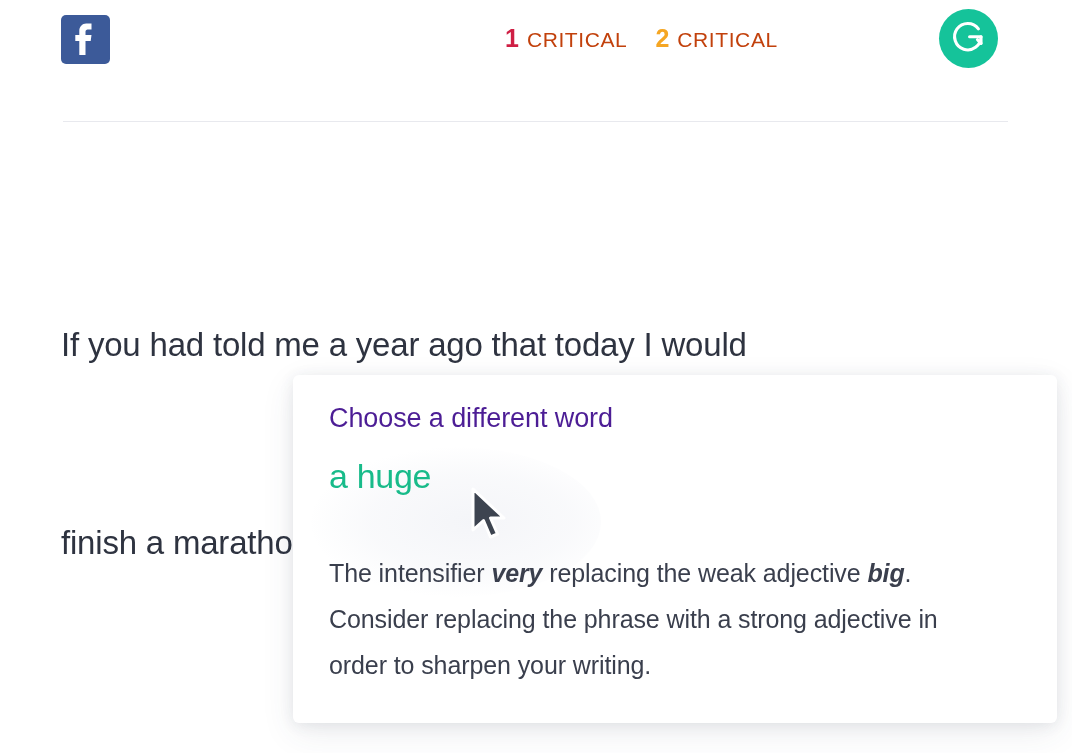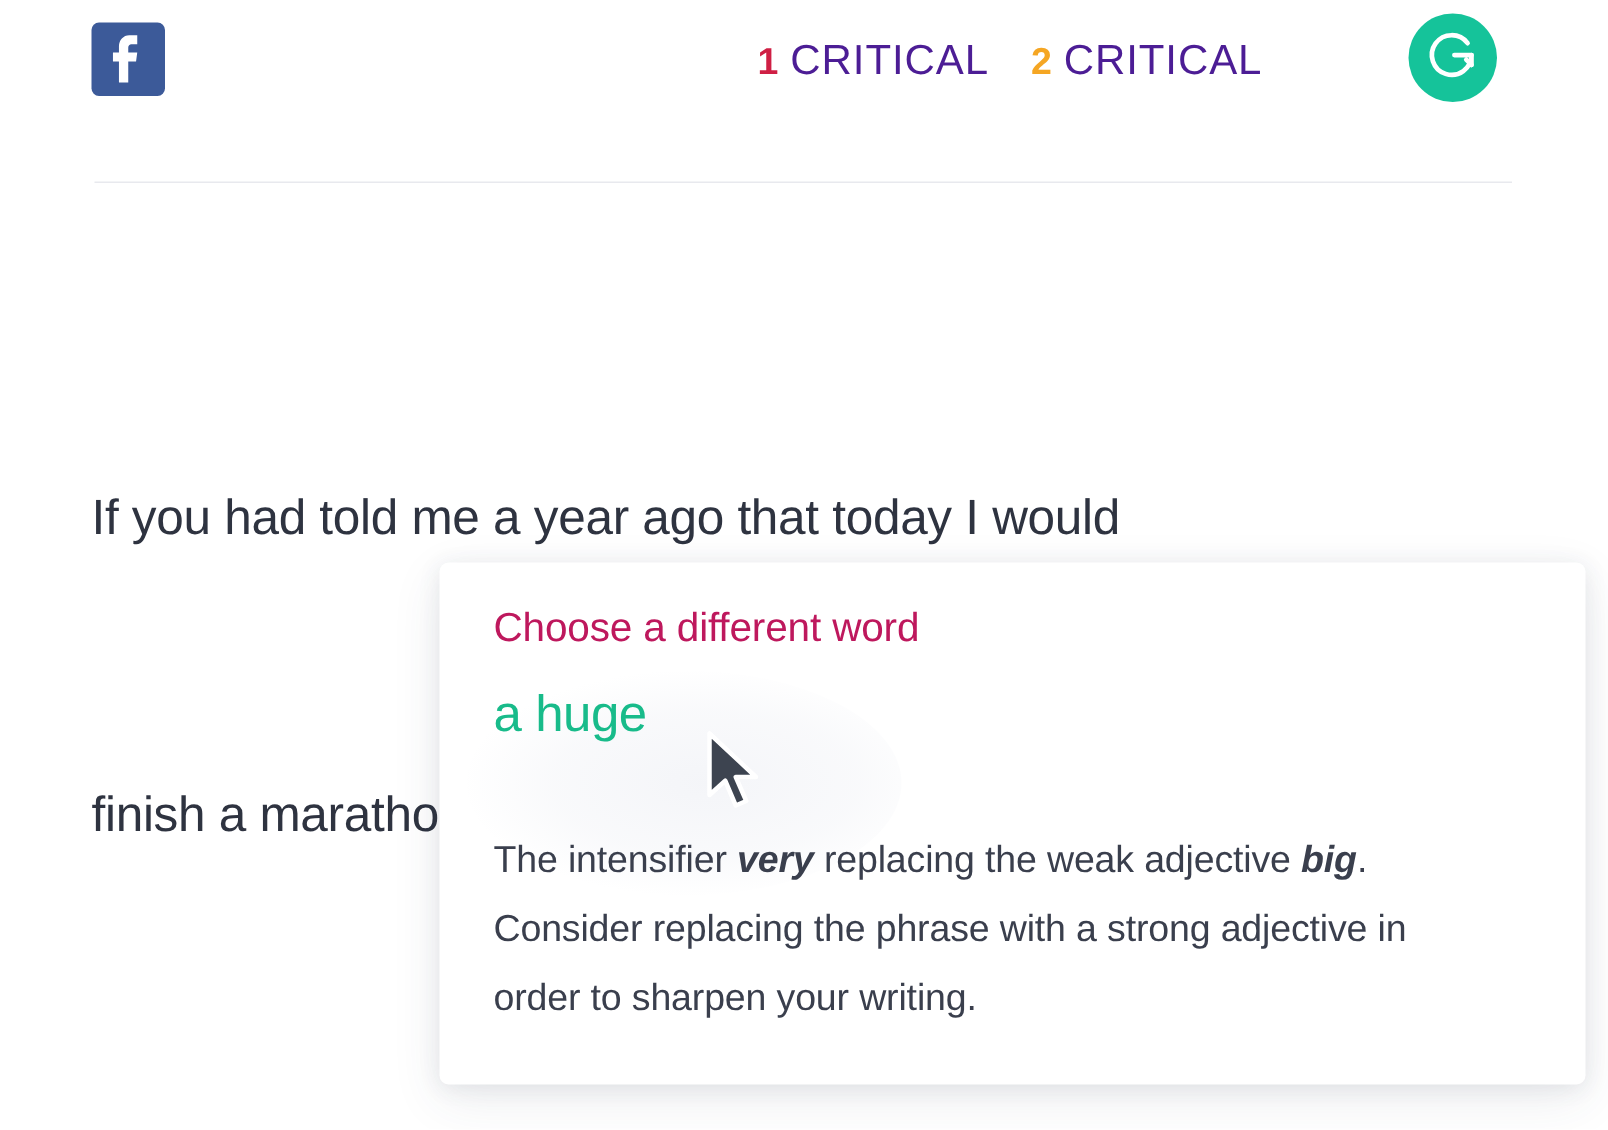--- a/index.html
+++ b/index.html
@@ -52,22 +52,22 @@
     cursor: pointer;
   }
   .count-num {
     font-size: 25px;
     font-weight: bold;
     letter-spacing: 0px;
   }
   .count-num.critical { color: #cf1f44; }
   .count-num.advanced { color: #f5a623; }
   .count-label {
-    font-size: 28px;
-    color: #4c1d95;
+    font-size: 21px;
+    color: #c2410c;
     letter-spacing: 0.6px;
     font-weight: 400;
   }
 
   .grammarly-logo {
     position: absolute;
     left: 939px;
     top: 9px;
     width: 59px;
     height: 59px;
@@ -111,21 +111,21 @@
     border-radius: 6px;
     box-shadow: 0 2px 14px rgba(60, 64, 85, 0.10),
                 0 10px 34px rgba(60, 64, 85, 0.09);
   }
 
   .card-title {
     position: absolute;
     left: 36px;
     top: 28px;
     font-size: 27px;
-    color: #be185d;
+    color: #4c1d95;
     letter-spacing: -0.1px;
     font-weight: 400;
   }
 
   .suggestion {
     position: absolute;
     left: 36px;
     top: 82px;
     font-size: 34px;
     color: #18bb8a;

